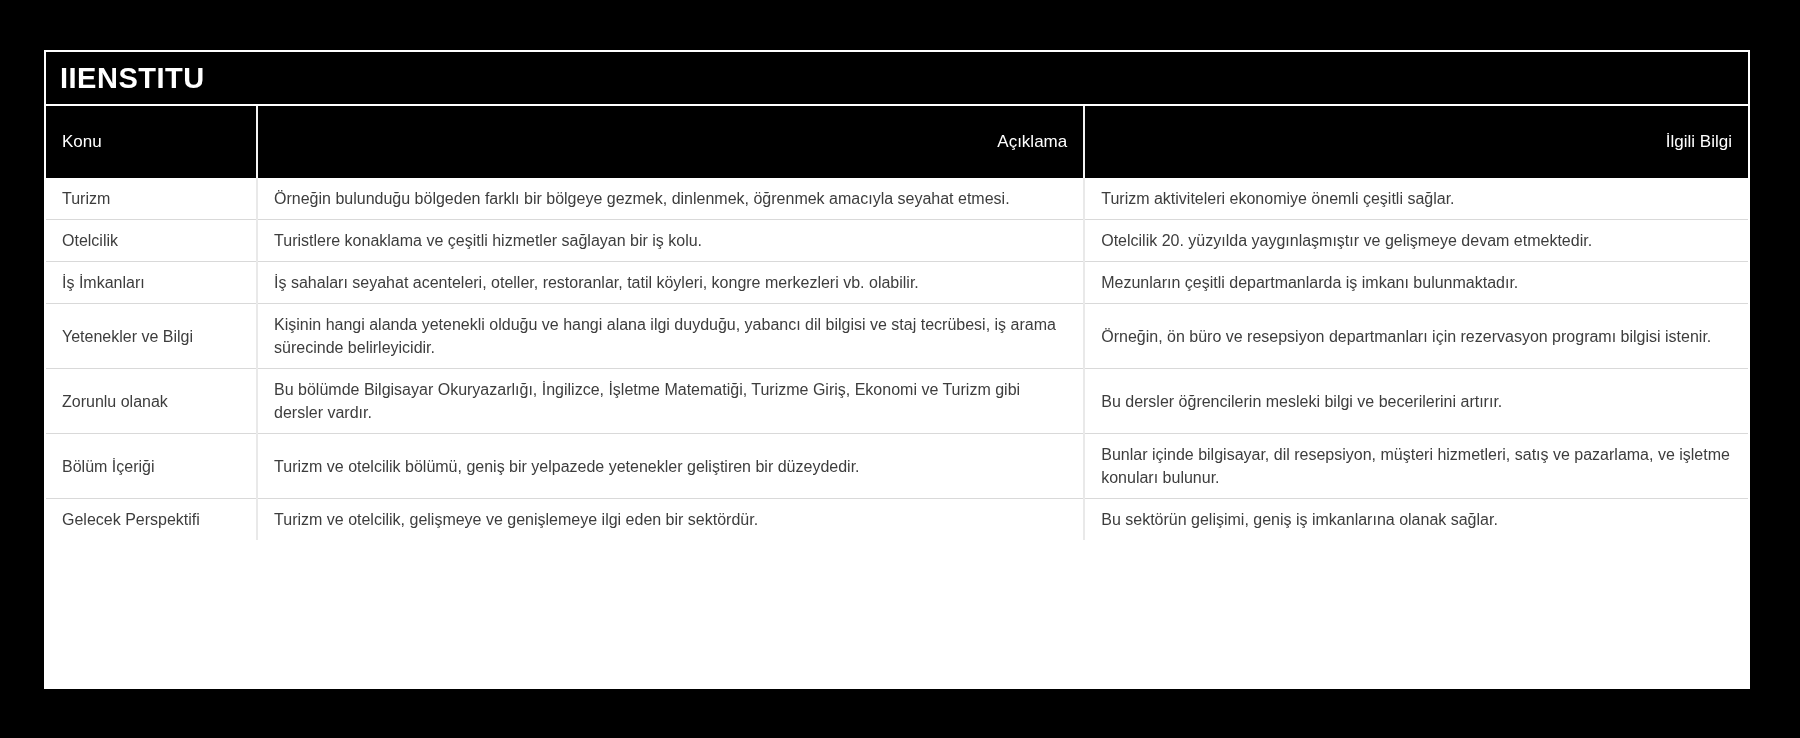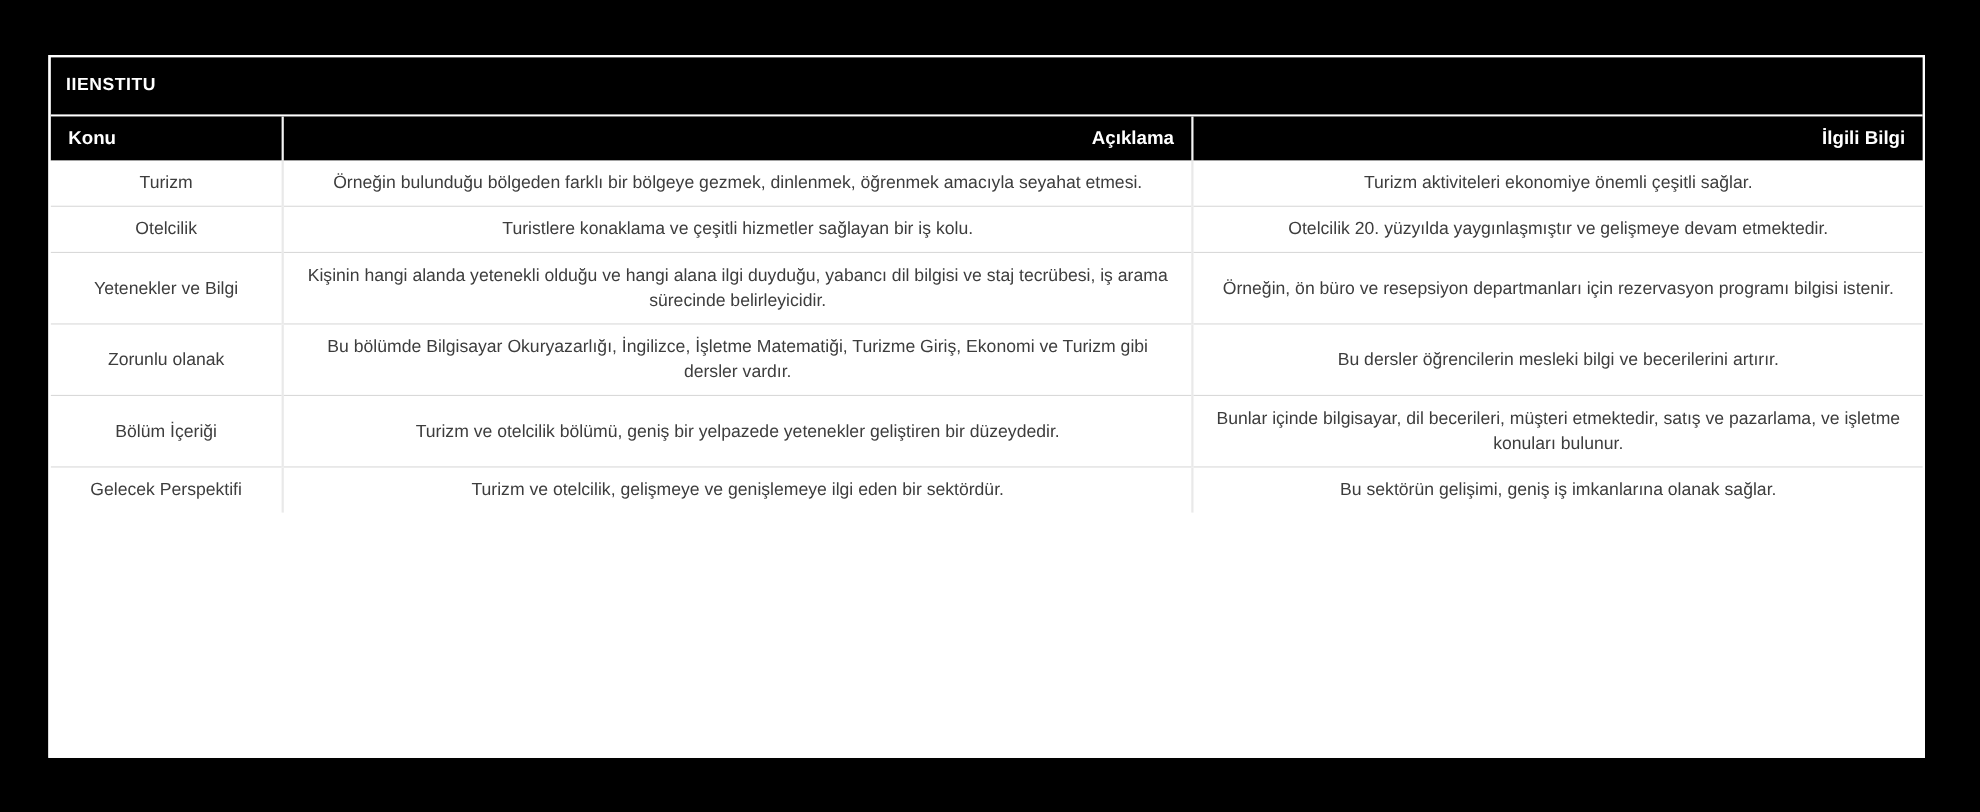--- a/index.html
+++ b/index.html
@@ -32,56 +32,55 @@
     height: 54px;
     background: var(--header-bg, #000000);
     border-bottom: 2px solid var(--card-border, #ffffff);
     display: flex;
     align-items: center;
     padding: 0 14px;
     box-sizing: border-box;
   }
   .title-bar span {
     color: var(--header-text, #ffffff);
-    font-size: 16px;
+    font-size: 29px;
     font-weight: bold;
     letter-spacing: 0.5px;
   }
   table.info-table {
     width: 100%;
     border-collapse: collapse;
     table-layout: fixed;
   }
   col.c-konu   { width: 12.4%; }
   col.c-acik   { width: 48.6%; }
   col.c-ilgili { width: 39.0%; }
   .info-table th {
     background: var(--header-bg, #000000);
     color: var(--header-text, #ffffff);
     font-size: 17px;
-    font-weight: bold;
+    font-weight: normal;
     text-align: left;
-    padding: 10px 16px;
+    padding: 26px 16px;
     box-sizing: border-box;
   }
   .info-table th:not(:first-child) {
     border-left: 2px solid #f5f5f5;
     text-align: right;
   }
   .info-table td {
     background: var(--body-bg, #ffffff);
     color: var(--body-text, #3d3d3d);
     font-size: 16px;
     line-height: 23px;
     padding: 9px 16px;
     vertical-align: middle;
     box-sizing: border-box;
     border-top: 1px solid var(--row-border, #d9d9d9);
     word-wrap: break-word;
-    text-align: center;
   }
   .info-table td:not(:first-child) {
     border-left: 2px solid var(--col-border, #e9e9e9);
   }
   .info-table tbody tr:first-child td {
     border-top: none;
   }
 </style>
 </head>
 <body>
@@ -114,38 +113,43 @@
   </tr>
 
   <tr>
     <td>Otelcilik</td>
     <td>Turistlere konaklama ve çeşitli hizmetler sağlayan bir iş kolu.</td>
     <td>Otelcilik 20. yüzyılda yaygınlaşmıştır ve gelişmeye devam etmektedir.</td>
   </tr>
 
 
 
+  <tr>
+    <td>İş İmkanları</td>
+    <td>İş sahaları seyahat acenteleri, oteller, restoranlar, tatil köyleri, kongre merkezleri vb. olabilir.</td>
+    <td>Mezunların çeşitli departmanlarda iş imkanı bulunmaktadır.</td>
+  </tr>
 
   <tr>
     <td>Yetenekler ve Bilgi</td>
     <td>Kişinin hangi alanda yetenekli olduğu ve hangi alana ilgi duyduğu, yabancı dil bilgisi ve staj tecrübesi, iş arama sürecinde belirleyicidir.</td>
     <td>Örneğin, ön büro ve resepsiyon departmanları için rezervasyon programı bilgisi istenir.</td>
   </tr>
 
   <tr>
     <td>Zorunlu olanak</td>
     <td>Bu bölümde Bilgisayar Okuryazarlığı, İngilizce, İşletme Matematiği, Turizme Giriş, Ekonomi ve Turizm gibi dersler vardır.</td>
     <td>Bu dersler öğrencilerin mesleki bilgi ve becerilerini artırır.</td>
   </tr>
 
 
   <tr>
     <td>Bölüm İçeriği</td>
     <td>Turizm ve otelcilik bölümü, geniş bir yelpazede yetenekler geliştiren bir düzeydedir.</td>
-    <td>Bunlar içinde bilgisayar, dil becerileri, müşteri etmektedir, satış ve pazarlama, ve işletme konuları bulunur.</td>
+    <td>Bunlar içinde bilgisayar, dil resepsiyon, müşteri hizmetleri, satış ve pazarlama, ve işletme konuları bulunur.</td>
   </tr>
 
   <tr>
     <td>Gelecek Perspektifi</td>
     <td>Turizm ve otelcilik, gelişmeye ve genişlemeye ilgi eden bir sektördür.</td>
     <td>Bu sektörün gelişimi, geniş iş imkanlarına olanak sağlar.</td>
   </tr>
 </tbody>
     </table>
 

